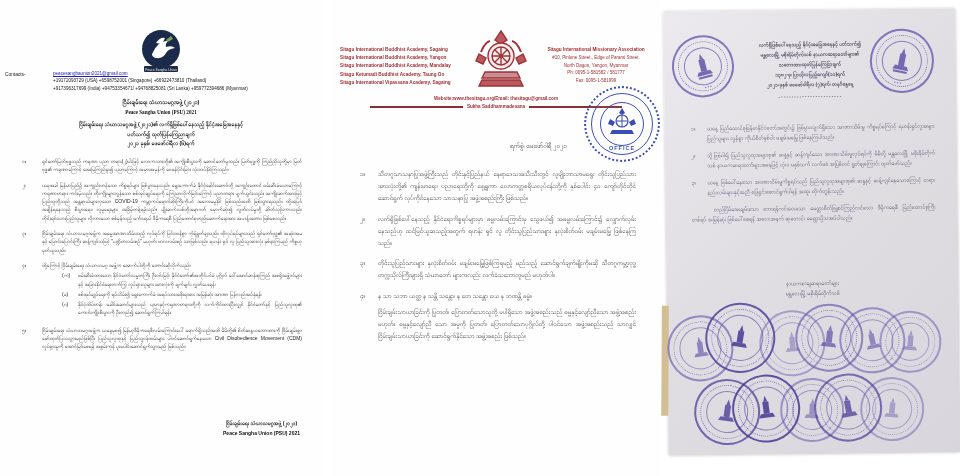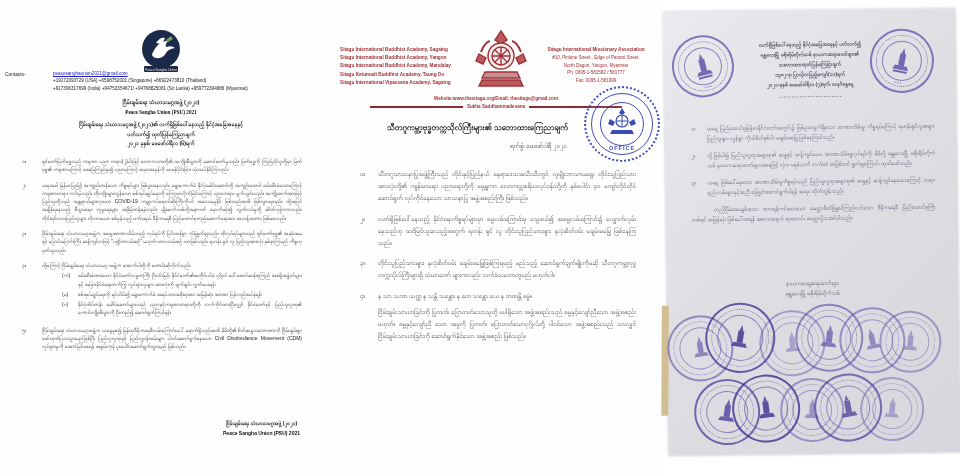--- a/index.html
+++ b/index.html
@@ -193,21 +193,20 @@
     </div>
 
     <div class="sit-web">Website:www.thesitagu.org/Email: thesitagu@gmail.com</div>
 
     <div class="sit-motto">
       <span class="rule"></span>
       <span class="mt">Sukha Saddhammadesana</span>
       <span class="rule"></span>
     </div>
 
-    <div class="sit-title">သီတဂူကမ္ဘာ့ဗုဒ္ဓတက္ကသိုလ်ကြီးများ၏ သဘောထားကြေညာချက်</div>
     <div class="sit-date">ရက်စွဲ၊ ဖေဖော်ဝါရီ ၂၀၂၁</div>
 
     <div class="office-stamp">
       <div class="ring"></div>
       <div class="ring2"></div>
 
       <svg class="crest" width="34" height="34" viewBox="0 0 34 34">
         <g fill="#2b3fae">
           <path d="M17 2 l3 5 -3 2 -3-2z"></path>
           <circle cx="17" cy="15" r="6" fill="none" stroke="#2b3fae" stroke-width="1.2"></circle>

